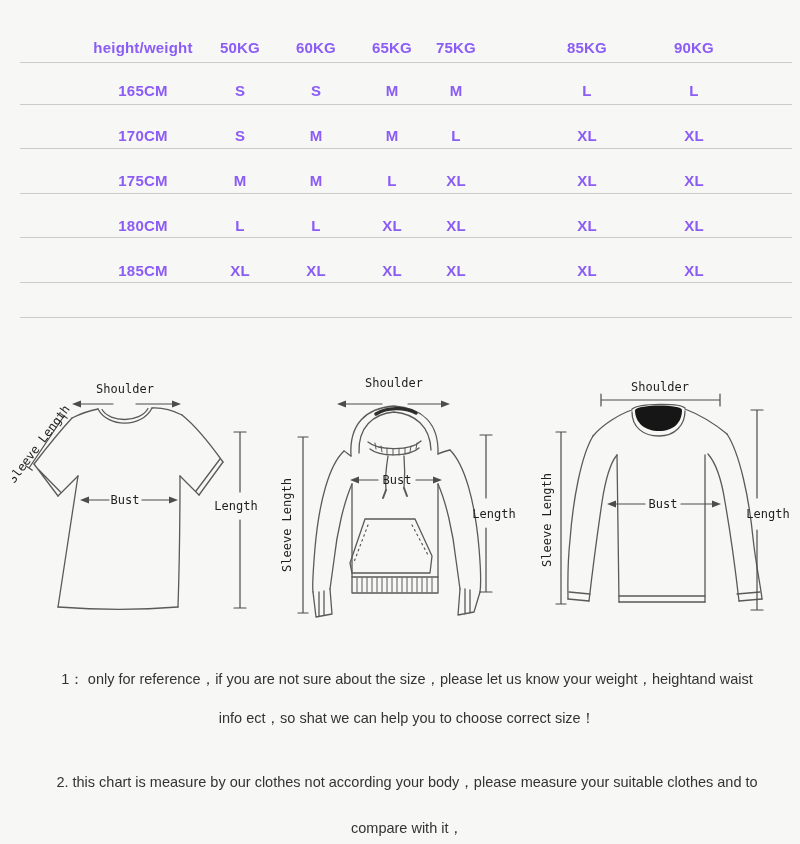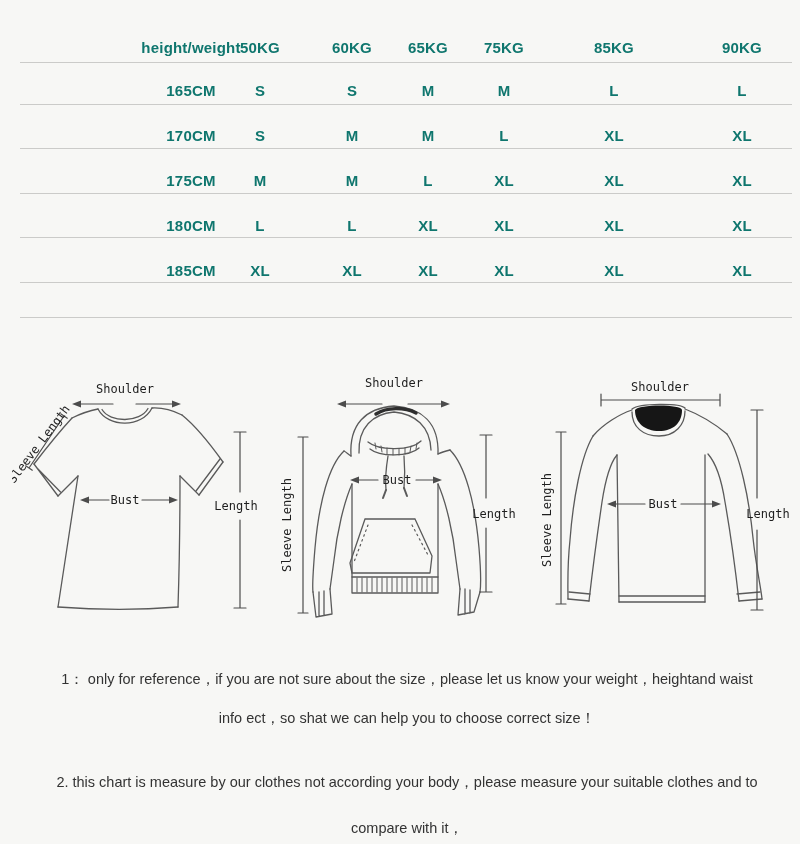--- a/index.html
+++ b/index.html
@@ -7,26 +7,25 @@
     position:relative;
     width:800px;height:844px;
     background:#f7f7f5;
     font-family:"Liberation Sans",sans-serif;
     overflow:hidden;
   }
   
   .trow{position:absolute;left:0;width:100%;height:0;}
   .cell{
     position:absolute;transform:translate(-50%,-50%);
-    white-space:nowrap;font-weight:700;font-size:15px;color:#0f766e;
+    white-space:nowrap;font-weight:700;font-size:15px;color:#8b5cf6;
     letter-spacing:.2px;
-    margin-left:48px;
-  }
-  .c0{left:143px}.c1{left:212px}.c2{left:304px}.c3{left:380px}
-  .c4{left:456px}.c5{left:566px}.c6{left:694px}
+  }
+  .c0{left:143px}.c1{left:240px}.c2{left:316px}.c3{left:392px}
+  .c4{left:456px}.c5{left:587px}.c6{left:694px}
   .rh{top:47px}.r0{top:90px}.r1{top:135px}.r2{top:180px}.r3{top:225px}.r4{top:270px}
   .hline{position:absolute;left:20px;width:772px;height:1px;background:#cbcbc9;}
   
   .diag{position:absolute;top:352px;}
   .sketch{fill:none;stroke:#5a5a5a;stroke-width:1.3;stroke-linecap:round;stroke-linejoin:round;}
   .sketch-bold{fill:none;stroke:#2e2e2e;stroke-width:3.5;stroke-linecap:round;}
   .ann{fill:none;stroke:#4c4c4c;stroke-width:1.2;stroke-linecap:round;}
   .dots{fill:none;stroke:#5a5a5a;stroke-width:1.2;stroke-dasharray:1.6 3.6;stroke-linecap:round;}
   .ah{fill:#4c4c4c;stroke:none;}
   .collar{fill:#161616;stroke:none;}

